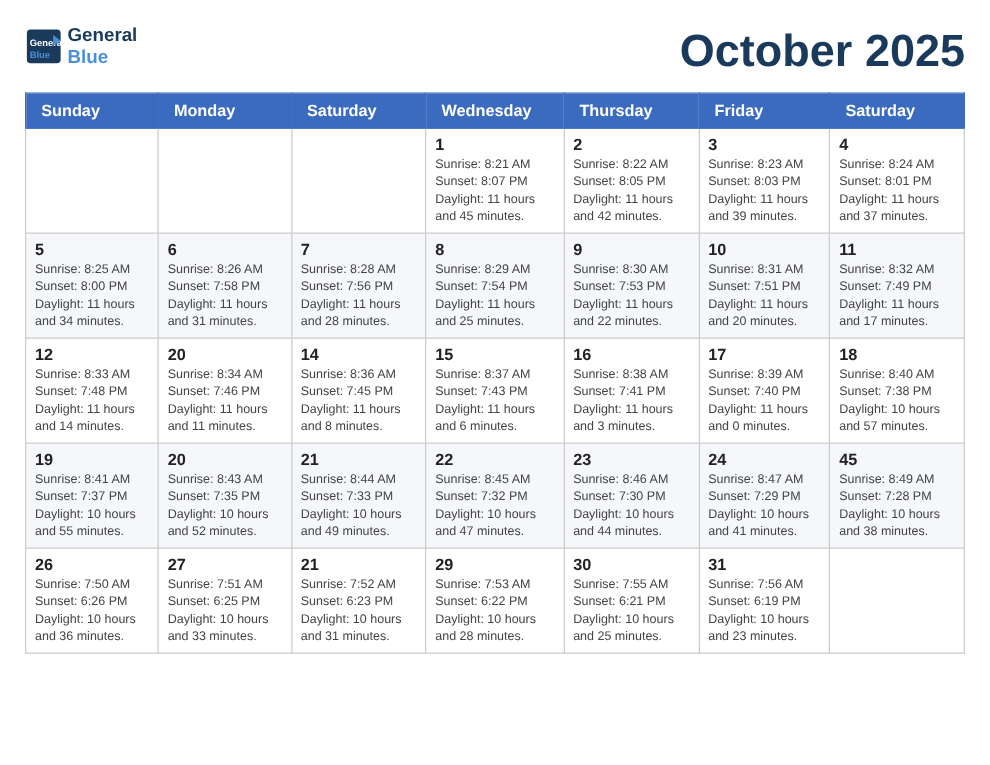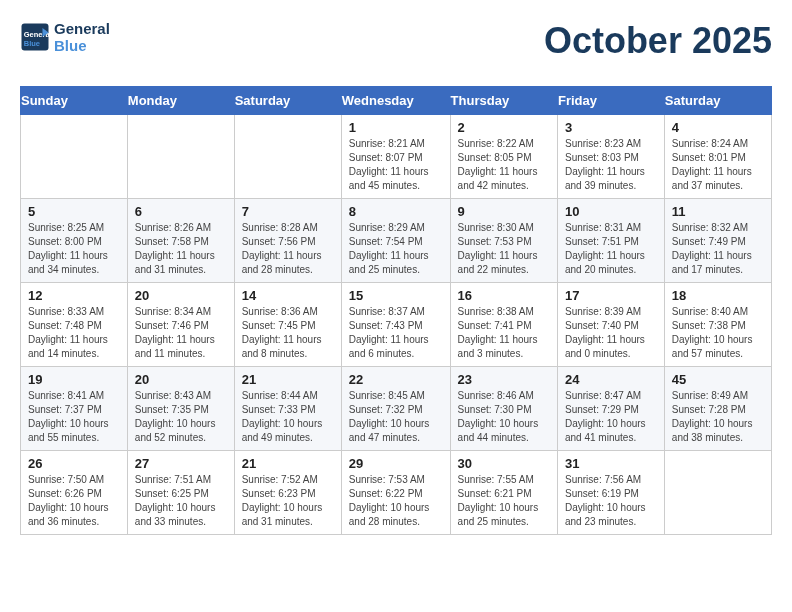--- a/index.html
+++ b/index.html
@@ -15,41 +15,41 @@
       align-items: center;
       margin-bottom: 4px;
     }
     .logo-icon {
       width: 30px;
       height: 30px;
       margin-right: 4px;
     }
     .title-section {
       text-align: right;
-      margin-bottom: 16px;
+      margin-bottom: 4px;
     }
     .month-title {
       font-size: 36px;
       font-weight: bold;
       color: #1a3a5c;
     }
     .location-title {
       font-size: 16px;
       color: #1a3a5c;
     }
     .calendar-table {
       width: 100%;
       border-collapse: collapse;
       margin-top: 8px;
     }
     .calendar-table th {
       background-color: #3a6bbf;
       color: #fff;
       text-align: left;
-      padding: 6px 0;
+      padding: 6px 12px;
       font-size: 13px;
       border: 1px solid #3a6bbf;
     }
     .calendar-table td {
       border: 1px solid #ccc;
       vertical-align: top;
       padding: 5px 7px;
       width: 113px;
       min-height: 80px;
       font-size: 11px;

